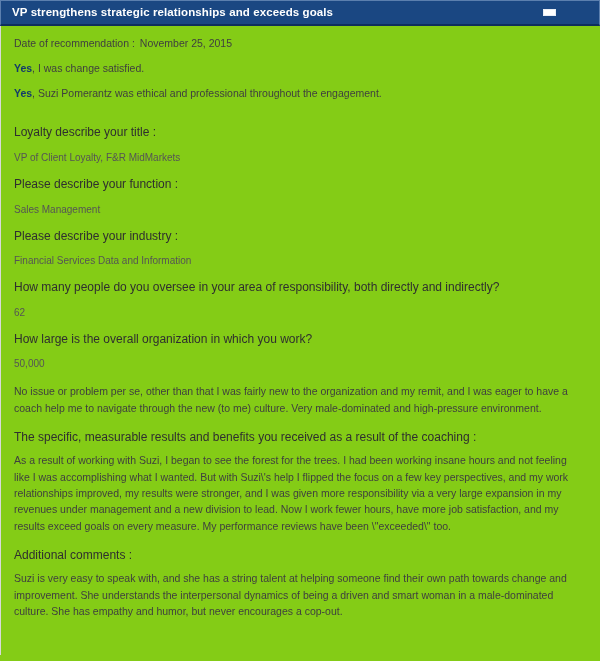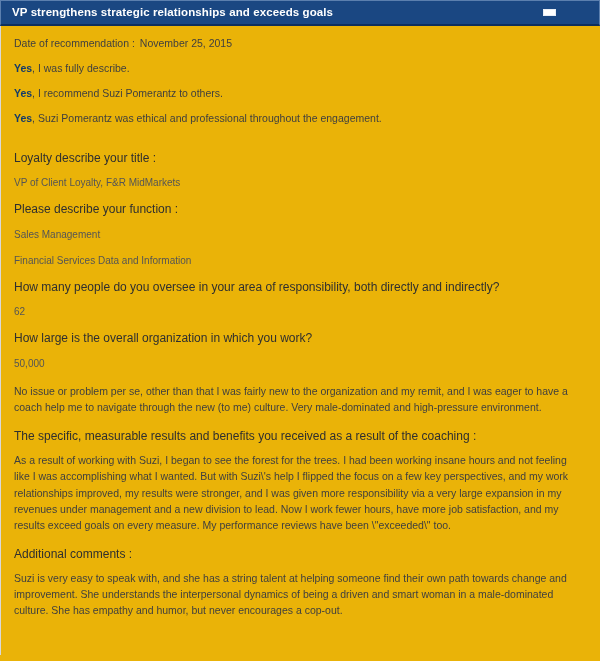--- a/index.html
+++ b/index.html
@@ -12,21 +12,21 @@
     height: 661px;
     background: #ffffff;
     font-family: "Liberation Sans", sans-serif;
     overflow: hidden;
   }
   .panel {
     width: 600px;
     height: 661px;
     position: relative;
     box-sizing: border-box;
-    background: #eab308;
+    background: #84cc16;
   }
   
   .panel-header {
     height: 26px;
     background: #1a4782;
     border-top: 1px solid #5b7fae;
     border-left: 1px solid #5b7fae;
     border-right: 1px solid #5b7fae;
     border-bottom: 2px solid #0e2f5c;
     box-sizing: border-box;
@@ -120,37 +120,37 @@
   </div>
 
   <div class="panel-body">
     <div class="content">
 
       <div class="meta-line">
         <span>Date of recommendation :</span><span class="label-gap"></span><span>November 25, 2015</span>
       </div>
 
       <div id="affirmations-container">
-          <div class="affirm-line"><span class="affirm-yes">Yes</span><span>, I was fully describe.</span></div>
-          <div class="affirm-line"><span class="affirm-yes">Yes</span><span>, I recommend Suzi Pomerantz to others.</span></div>
+          <div class="affirm-line"><span class="affirm-yes">Yes</span><span>, I was change satisfied.</span></div>
           <div class="affirm-line"><span class="affirm-yes">Yes</span><span>, Suzi Pomerantz was ethical and professional throughout the engagement.</span></div>
         </div>
 
       <div class="spacer-top"></div>
 
       <div id="qa-container">
           <div class="qa-block">
             <div class="question">Loyalty describe your title :</div>
             <div class="answer-short">VP of Client Loyalty, F&amp;R MidMarkets</div>
           </div>
           <div class="qa-block">
             <div class="question">Please describe your function :</div>
             <div class="answer-short">Sales Management</div>
           </div>
           <div class="qa-block">
+            <div class="question">Please describe your industry :</div>
             <div class="answer-short">Financial Services Data and Information</div>
           </div>
           <div class="qa-block">
             <div class="question">How many people do you oversee in your area of responsibility, both directly and indirectly?</div>
             <div class="answer-short">62</div>
           </div>
           <div class="qa-block">
             <div class="question">How large is the overall organization in which you work?</div>
             <div class="answer-short">50,000</div>
           </div>

